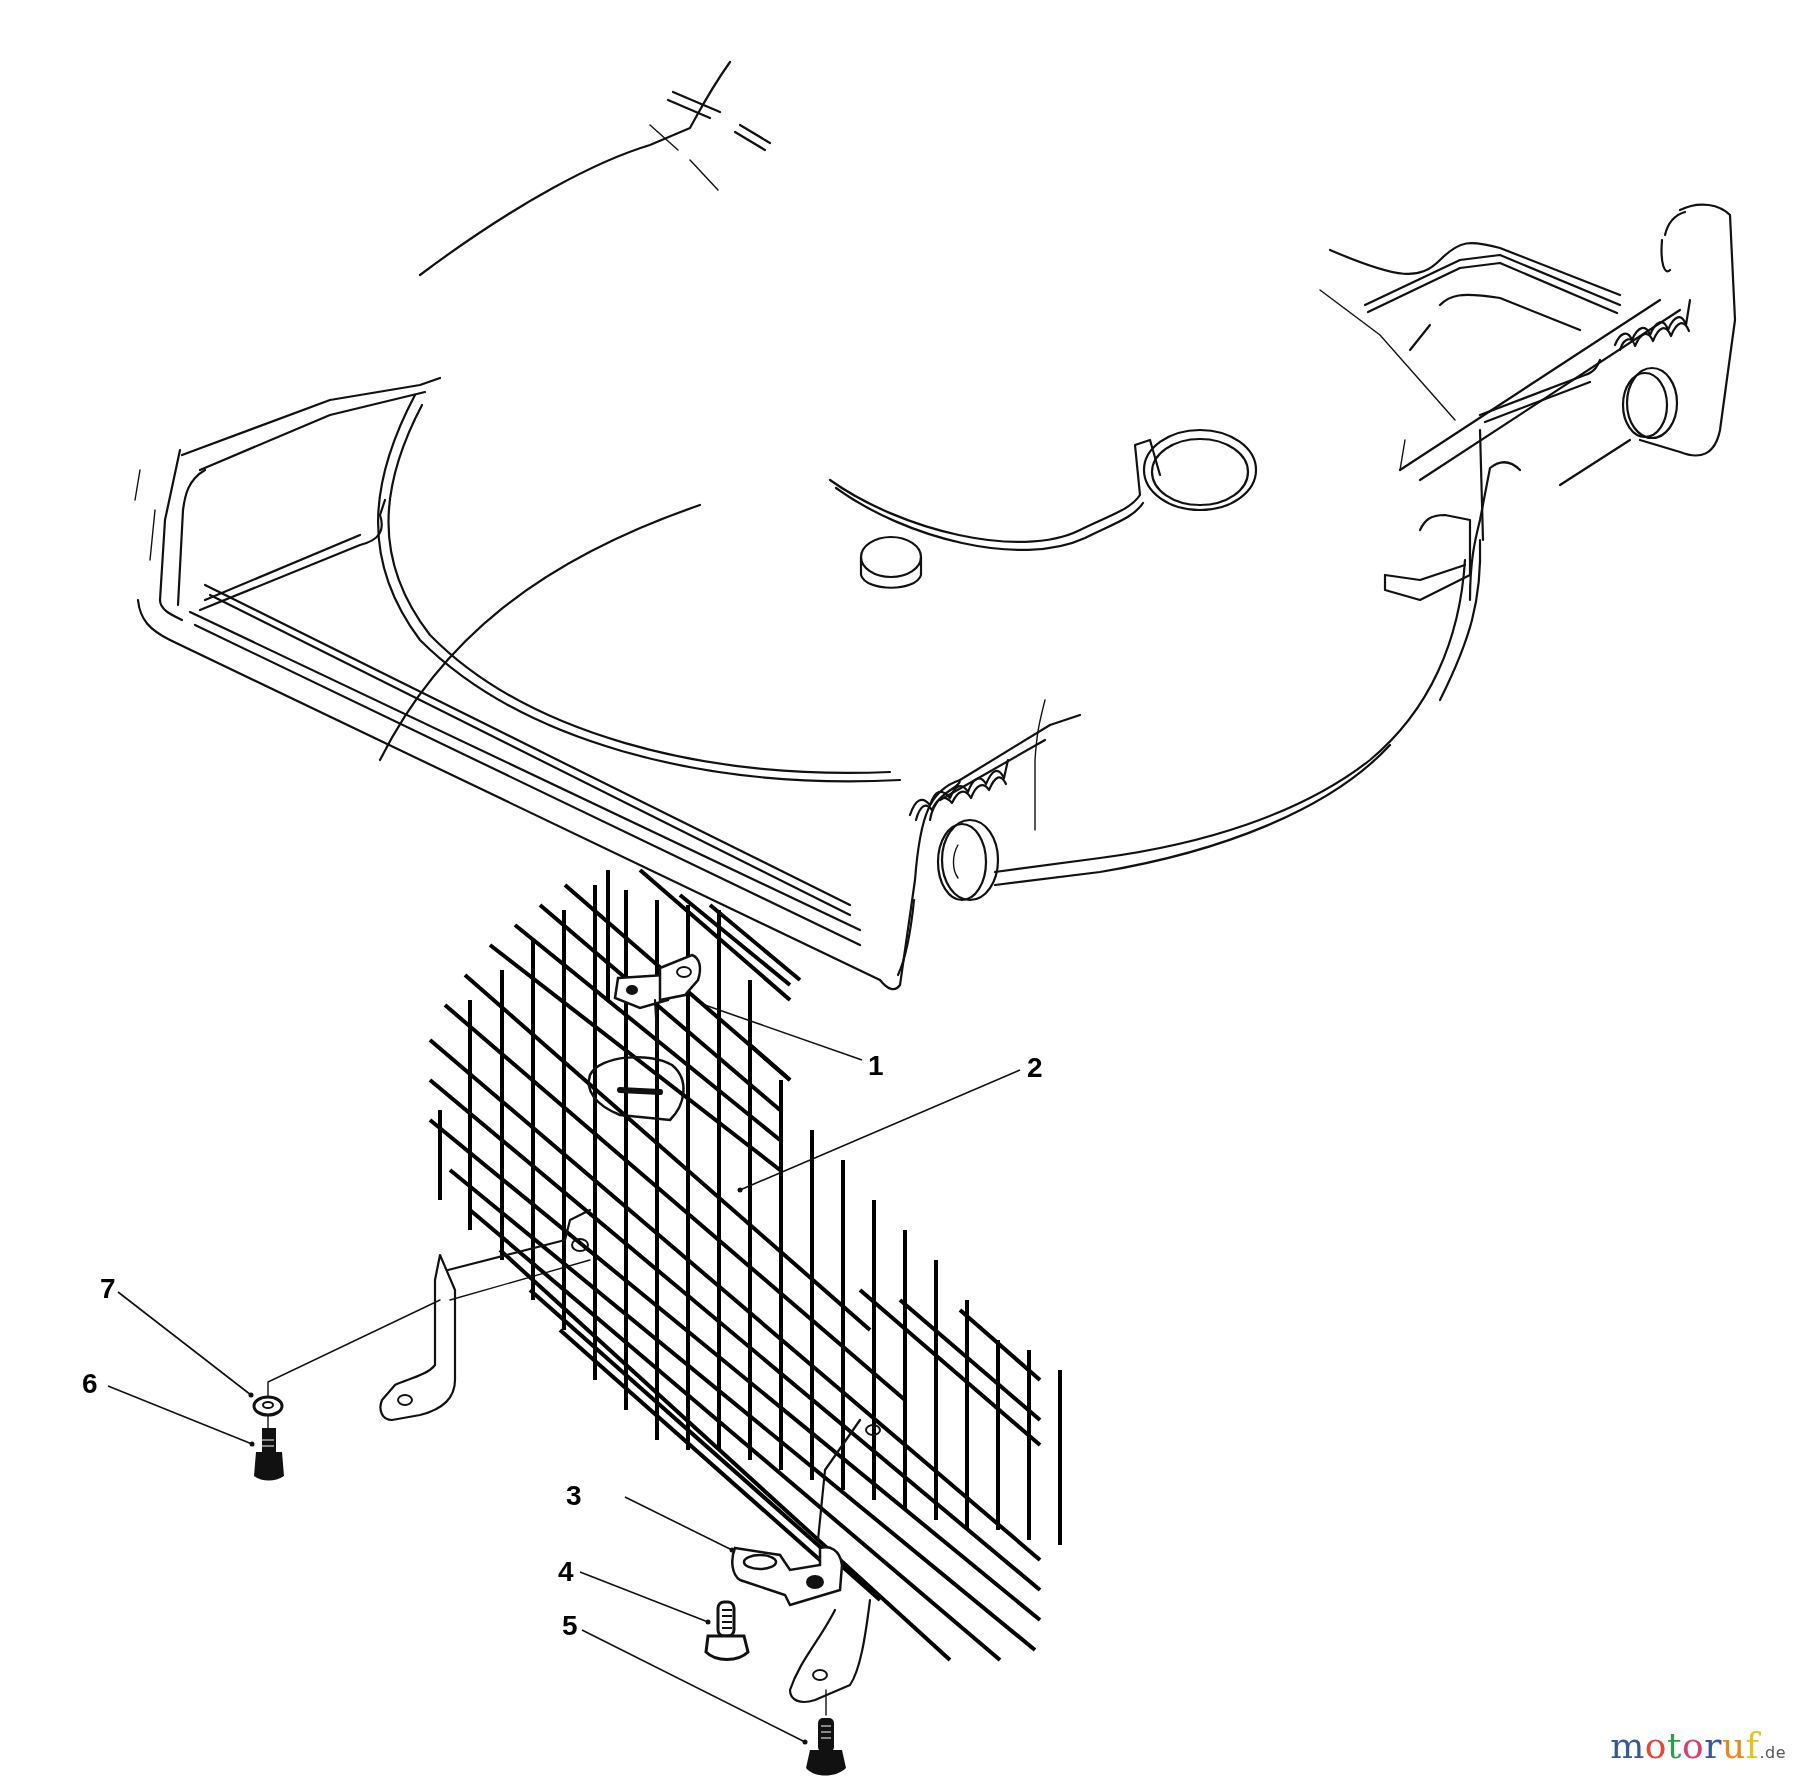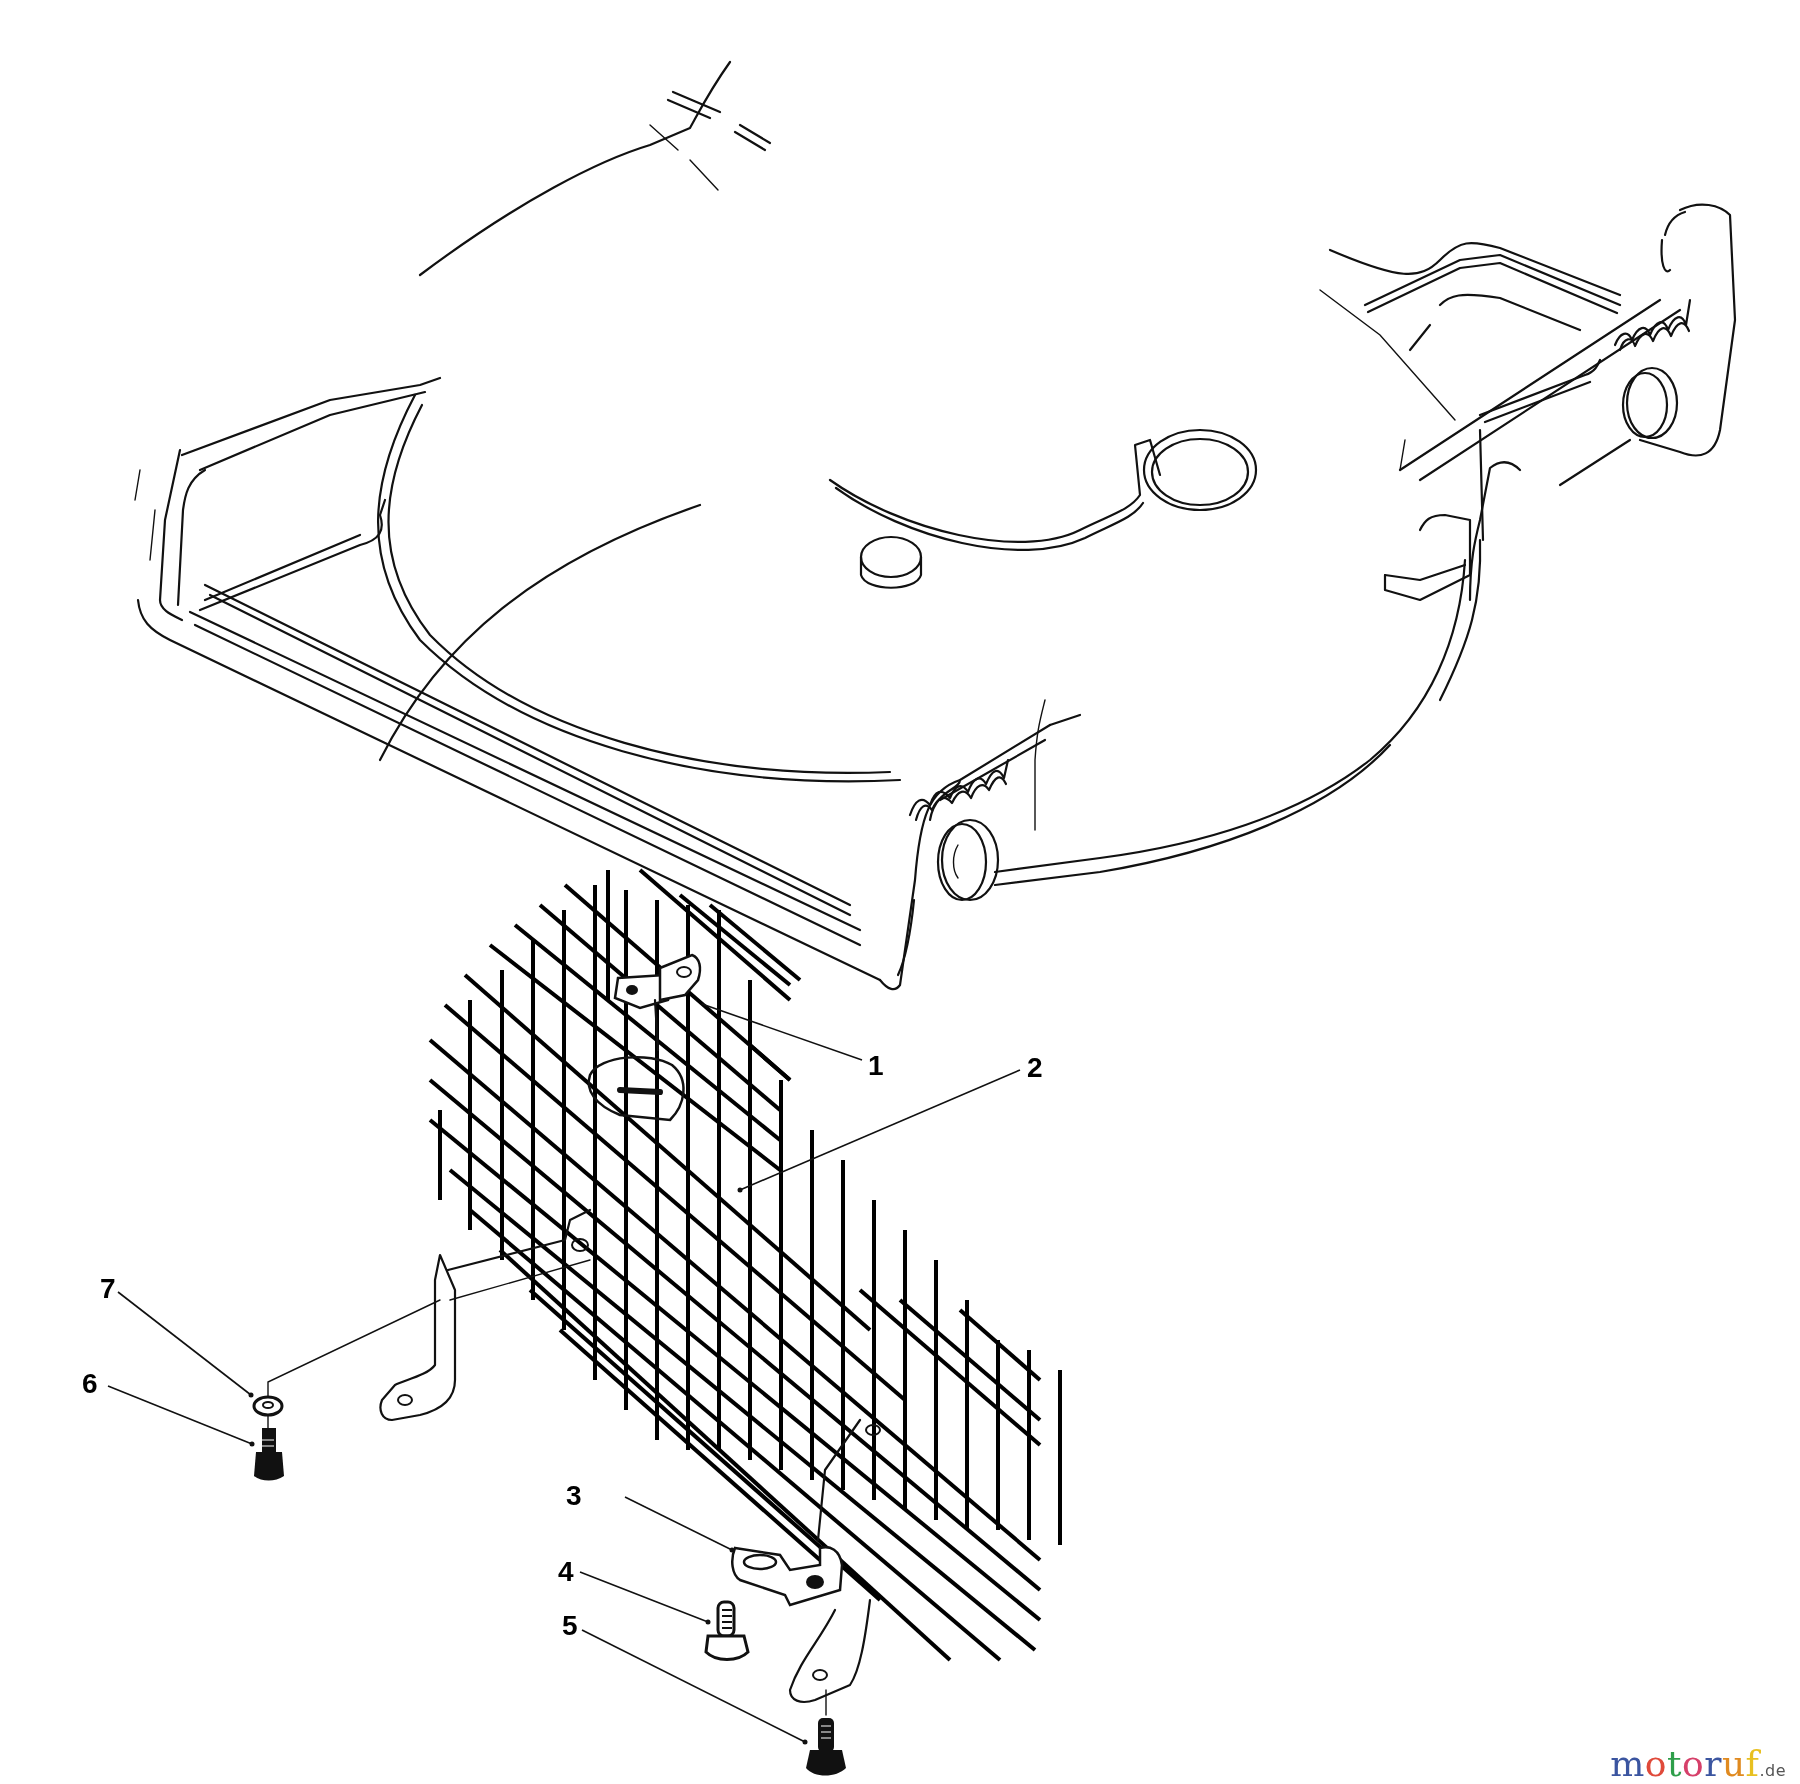--- a/index.html
+++ b/index.html
@@ -5,21 +5,21 @@
   html, body { margin: 0; padding: 0; background: #ffffff; }
   body { width: 1800px; height: 1784px; position: relative; overflow: hidden;
          font-family: "Liberation Sans", sans-serif; }
   #diagram { position: absolute; left: 0; top: 0; width: 1800px; height: 1784px; }
   .ln { fill: none; stroke: #111; stroke-width: 2.2; stroke-linecap: round; stroke-linejoin: round; }
   .thin { fill: none; stroke: #111; stroke-width: 1.4; stroke-linecap: round; }
   .mesh line { stroke: #000; stroke-width: 4; stroke-linecap: butt; }
   .leader { stroke: #111; stroke-width: 1.6; fill: none; }
   .callout { position: absolute; font-family: "Liberation Sans", sans-serif; font-weight: bold;
              font-size: 28px; color: #000; line-height: 1; }
-  .watermark { position: absolute; right: 14px; bottom: 0; font-family: "DejaVu Serif", serif;
+  .watermark { position: absolute; right: 14px; bottom: 18px; font-family: "DejaVu Serif", serif;
                font-size: 36px; letter-spacing: 0.5px; }
   .watermark .tld { font-family: "DejaVu Sans", sans-serif; font-size: 16px; color: #555; }
 </style>
 </head>
 <body>
 
 <svg id="diagram" viewBox="0 0 1800 1784" xmlns="http://www.w3.org/2000/svg">
 
   <g>
 

